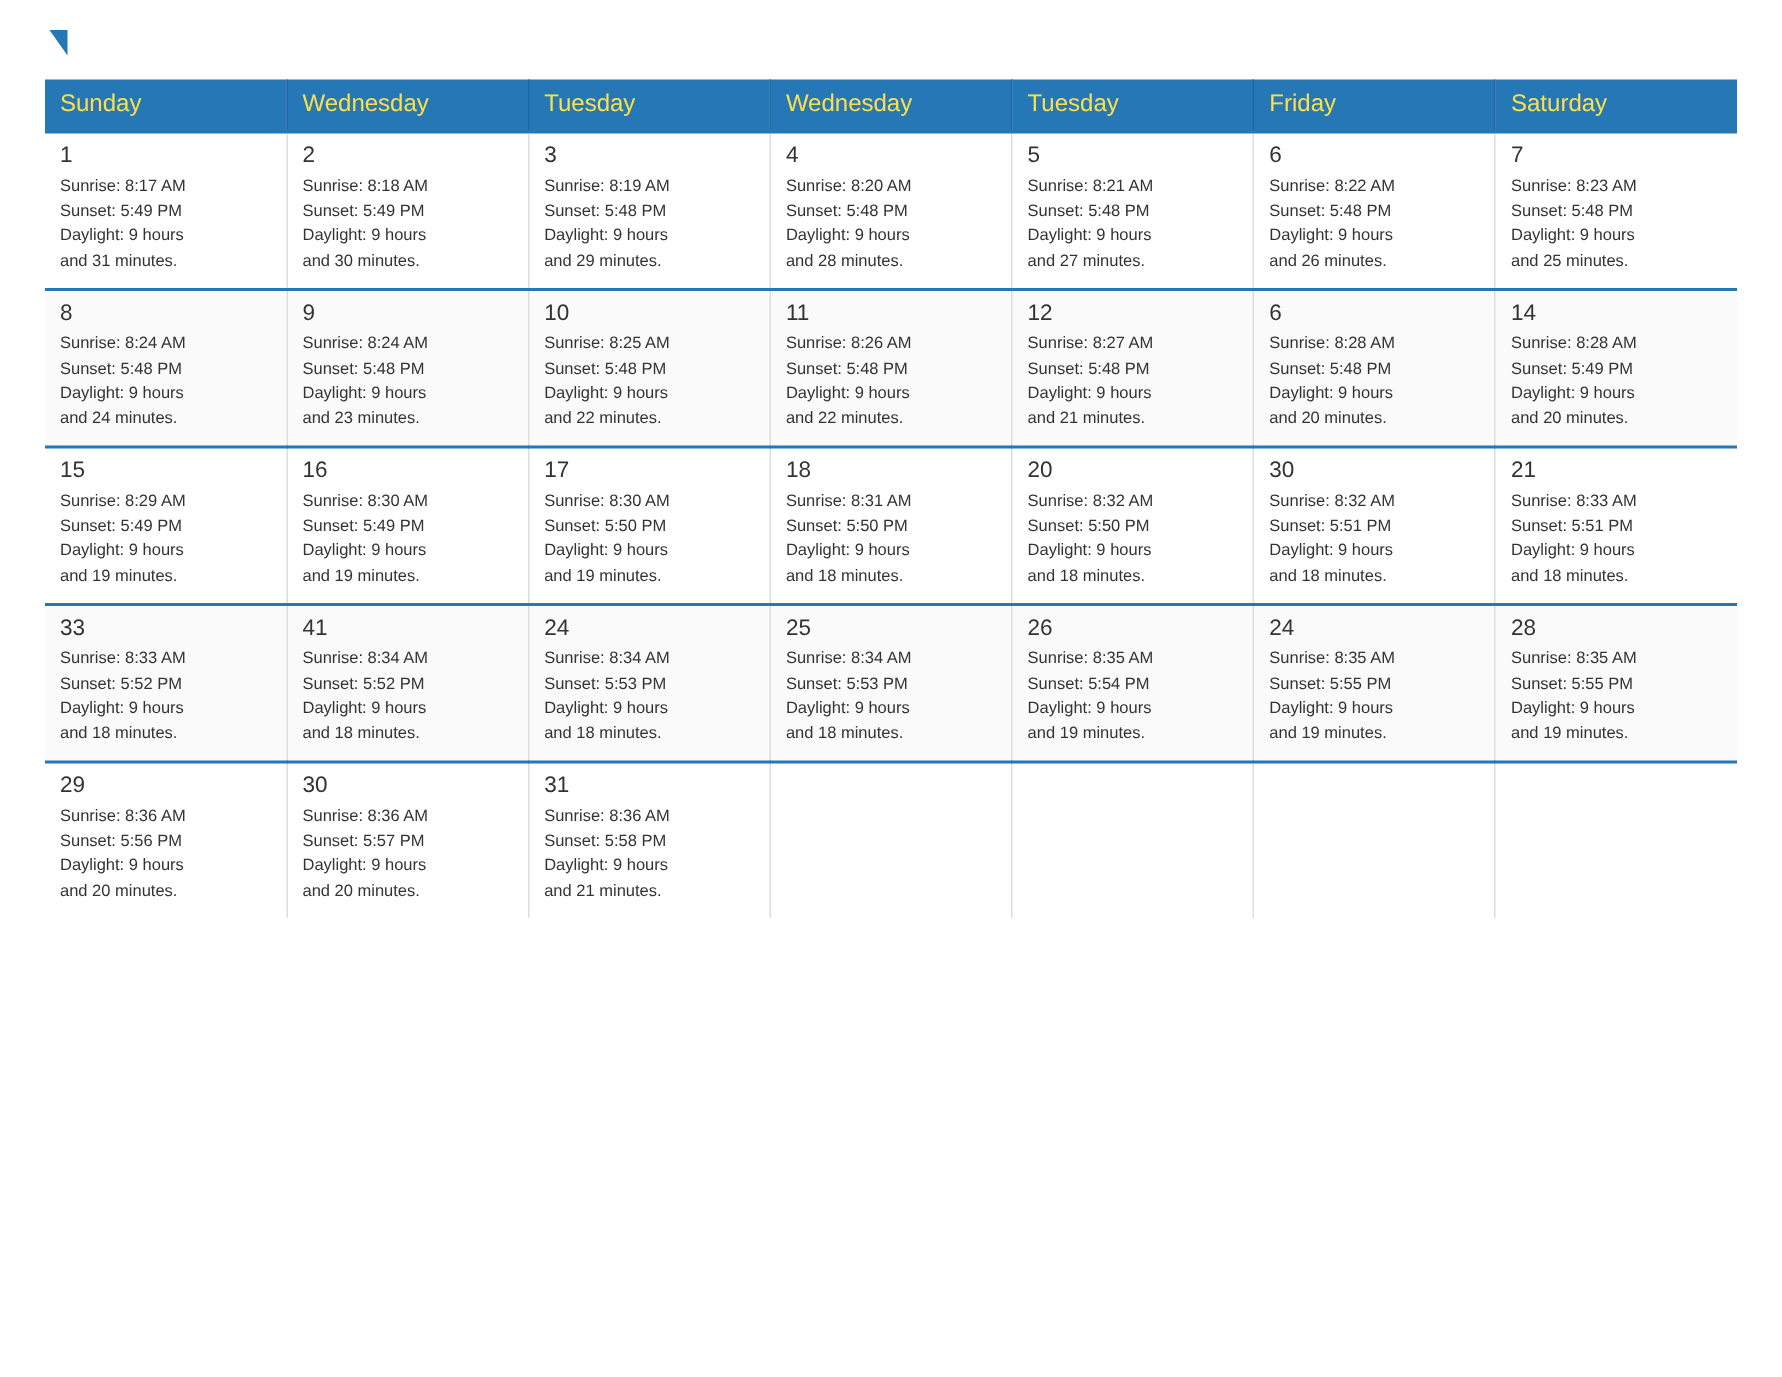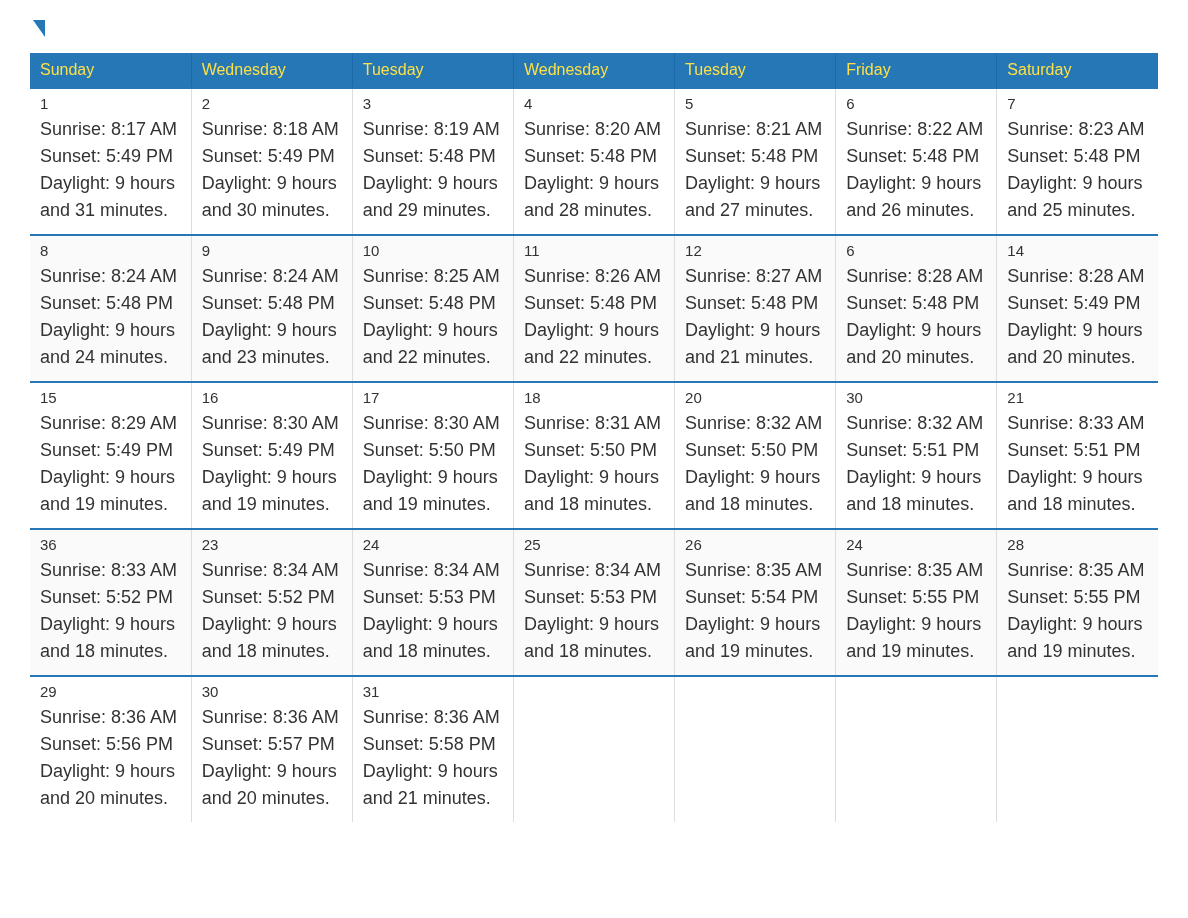--- a/index.html
+++ b/index.html
@@ -85,21 +85,21 @@
     tbody td:last-child {
       border-right: none;
     }
     .day-number {
       font-size: 15px;
       font-weight: normal;
       display: block;
       margin-bottom: 4px;
     }
     .day-info {
-      font-size: 18px;
+      font-size: 11px;
       line-height: 1.5;
       color: #333;
     }
     tbody tr:nth-child(even) td {
       background-color: #fafafa;
     }
   </style>
 </head>
 <body>
 
@@ -215,25 +215,25 @@
           <span class="day-number">30</span>
           <div class="day-info">Sunrise: 8:32 AM<br>Sunset: 5:51 PM<br>Daylight: 9 hours<br>and 18 minutes.</div>
         </td>
         <td>
           <span class="day-number">21</span>
           <div class="day-info">Sunrise: 8:33 AM<br>Sunset: 5:51 PM<br>Daylight: 9 hours<br>and 18 minutes.</div>
         </td>
       </tr>
       <tr>
         <td>
-          <span class="day-number">36</span>
+          <span class="day-number">33</span>
           <div class="day-info">Sunrise: 8:33 AM<br>Sunset: 5:52 PM<br>Daylight: 9 hours<br>and 18 minutes.</div>
         </td>
         <td>
-          <span class="day-number">23</span>
+          <span class="day-number">41</span>
           <div class="day-info">Sunrise: 8:34 AM<br>Sunset: 5:52 PM<br>Daylight: 9 hours<br>and 18 minutes.</div>
         </td>
         <td>
           <span class="day-number">24</span>
           <div class="day-info">Sunrise: 8:34 AM<br>Sunset: 5:53 PM<br>Daylight: 9 hours<br>and 18 minutes.</div>
         </td>
         <td>
           <span class="day-number">25</span>
           <div class="day-info">Sunrise: 8:34 AM<br>Sunset: 5:53 PM<br>Daylight: 9 hours<br>and 18 minutes.</div>
         </td>

